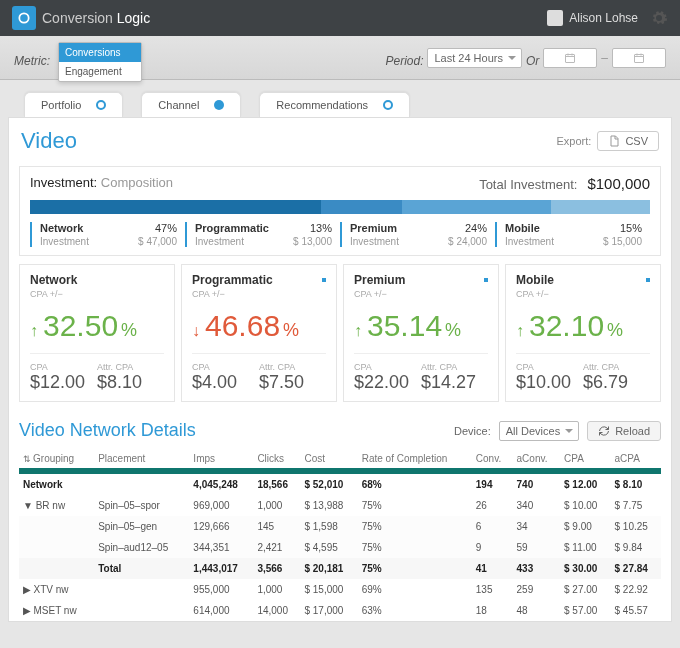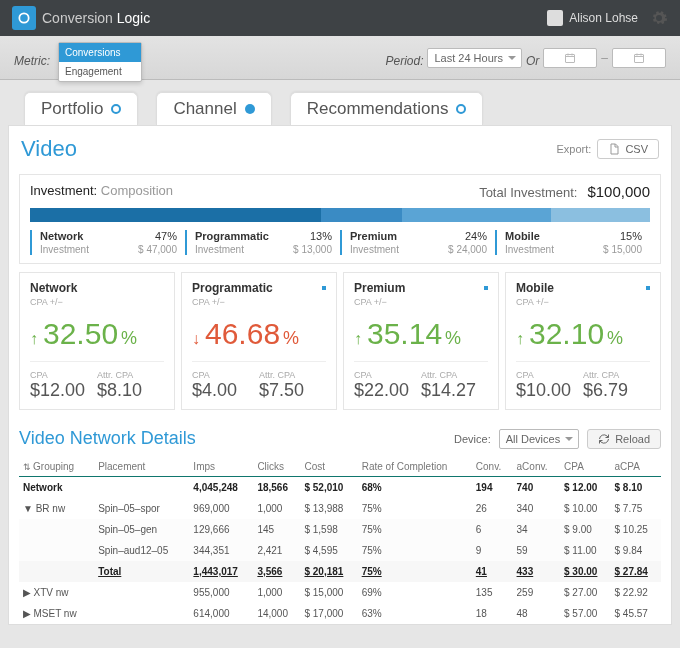--- a/index.html
+++ b/index.html
@@ -17,21 +17,21 @@
 .filterbar .lbl { color:#555; font-style: italic; margin-top: 7px; }
 .metric-dd { position:absolute; left:58px; top:6px; width:84px; background:#fff; border:1px solid #bbb; border-radius:2px; box-shadow:0 2px 4px rgba(0,0,0,0.15); font-size:10px; z-index:5;}
 .metric-dd .opt { padding:4px 6px; color:#555;}
 .metric-dd .opt.sel { background:#2f99d6; color:#fff;}
 .period-wrap { margin-left:auto; display:flex; align-items:center; gap:4px;}
 .sel-box { background:#fff; border:1px solid #bbb; border-radius:2px; padding:3px 18px 3px 6px; font-size:11px; color:#666; position:relative;}
 .sel-box:after { content:""; position:absolute; right:5px; top:7px; border:4px solid transparent; border-top-color:#999;}
 .date-box { background:#fff; border:1px solid #bbb; border-radius:2px; width:54px; height:20px; display:flex; align-items:center; justify-content:center;}
 .cal-icon { width:12px;height:12px;}
 .tabs-row { display:flex; gap:18px; padding: 12px 24px 0 24px; }
-.tab { background:#fff; border:1px solid #ddd; border-bottom:none; border-radius:6px 6px 0 0; padding:6px 16px; font-size:17px; color:#555; display:flex; align-items:center; gap:8px; box-shadow:0 -1px 2px rgba(0,0,0,0.05);text-align:right;}
+.tab { background:#fff; border:1px solid #ddd; border-bottom:none; border-radius:6px 6px 0 0; padding:6px 16px; font-size:11px; color:#555; display:flex; align-items:center; gap:15px; box-shadow:0 -1px 2px rgba(0,0,0,0.05);text-align:right;}
 .tab .dot { width:10px;height:10px;border-radius:50%;}
 .dot-open { border:2px solid #2f99d6; background:transparent;}
 .dot-full { background:#2f99d6;}
 .page { background:#fff; margin:0 8px 8px 8px; border:1px solid #ddd; }
 .page-head { display:flex; align-items:center; padding:10px 12px 6px 12px;}
 .page-title { font-size:22px; font-weight:300; color:#2f99d6;}
 .export { margin-left:auto; display:flex; align-items:center; gap:6px; font-size:11px; color:#888;}
 .csv-btn { border:1px solid #ccc; border-radius:3px; padding:3px 10px; display:flex; align-items:center; gap:5px; color:#666; font-size:11px;}
 .invest-block { border:1px solid #e5e5e5; margin:6px 10px; }
 .inv-head { display:flex; justify-content:space-between; padding:8px 10px 4px 10px; font-size:13px;}
@@ -57,24 +57,24 @@
 .card-foot { display:flex; border-top:1px solid #eee; margin-top:6px; padding-top:8px;}
 .card-foot > div { flex:1;}
 .card-foot .lbl2 { font-size:9px; color:#aaa;}
 .card-foot .val2 { font-size:18px; color:#555; font-weight:300;}
 .details { margin:18px 10px 0 10px;}
 .det-head { display:flex; align-items:center; margin-bottom:8px;}
 .det-title { font-size:18px; font-weight:300; color:#2f99d6;}
 .det-right { margin-left:auto; display:flex; align-items:center; gap:8px; font-size:11px; color:#666;}
 .reload { border:1px solid #ccc; border-radius:3px; padding:3px 10px; display:flex; align-items:center; gap:5px; background:#f4f4f4;}
 table { width:100%; border-collapse:collapse; font-size:10px;}
-th { text-align:left; font-weight:400; color:#777; padding:4px 4px; border-bottom:1px solid #0f766e;}
+th { text-align:left; font-weight:400; color:#777; padding:4px 4px; border-bottom:6px solid #0f766e;}
 td { padding:5px 4px; color:#555;}
 tr.hdr td { font-weight:700; color:#222;}
-tr.total td { font-weight:700; color:#222; background:#f7f7f7;text-decoration:underline;}
+tr.total td { font-weight:700; color:#222; background:#f7f7f7;}
 tr.sub td { background:#fcfcfc;}
 </style>
 </head>
 <body>
 
 <div class="topbar">
   <div class="logo-box">
     <svg viewBox="0 0 24 24" fill="none" stroke="#fff" stroke-width="3">
         <circle cx="12" cy="12" r="8"></circle>
       </svg>

